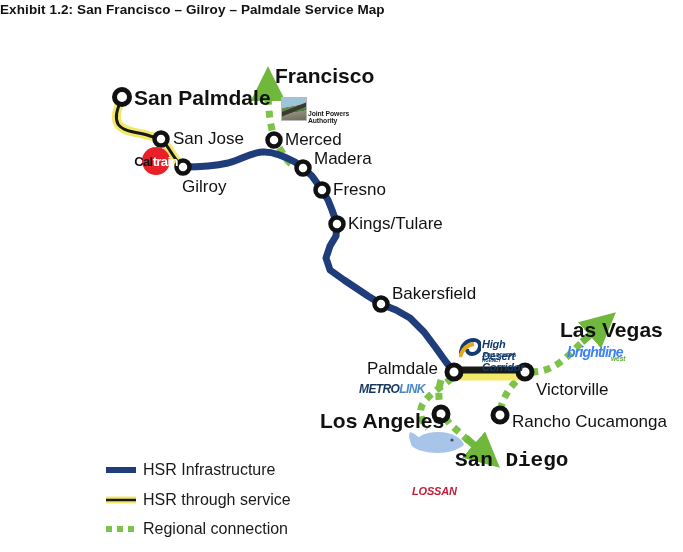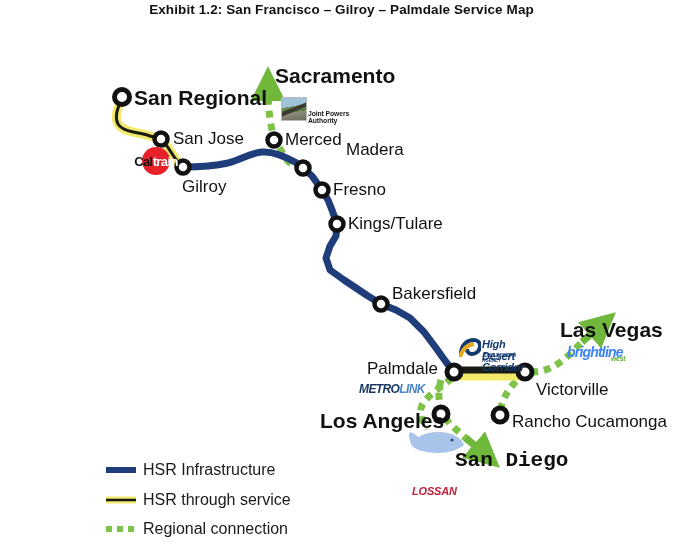--- a/index.html
+++ b/index.html
@@ -12,21 +12,21 @@
     height: 552px;
     position: relative;
     font-family: "Liberation Sans", sans-serif;
     overflow: hidden;
   }
   #figure-title {
     position: absolute;
     left: 0;
     top: 2px;
     width: 683px;
-    text-align: center;
+    text-align: left;
     font-size: 13.5px;
     font-weight: bold;
     color: #111111;
     letter-spacing: 0.1px;
   }
   #map-canvas {
     position: absolute;
     left: 0;
     top: 0;
     width: 683px;
@@ -292,34 +292,34 @@
   </g>
 
   <g>
     <line x1="106" y1="470" x2="136" y2="470" stroke="#1f3d7a" stroke-width="6"></line>
     <line x1="106" y1="500" x2="136" y2="500" stroke="#f2e96b" stroke-width="7"></line>
     <line x1="106" y1="500" x2="136" y2="500" stroke="#1a1a14" stroke-width="2.5"></line>
     <line x1="106" y1="529" x2="136" y2="529" stroke="#7ec24a" stroke-width="6" stroke-dasharray="6 5"></line>
   </g>
 </svg>
 
-<div class="map-label label-major" style="left:134px; top:87px;">San Regional</div>
+<div class="map-label label-major" style="left:134px; top:87px;">San Palmdale</div>
 <div class="map-label label-minor" style="left:173px; top:130px;">San Jose</div>
 <div class="map-label label-minor" style="left:182px; top:178px;">Gilroy</div>
 <div class="map-label label-minor" style="left:285px; top:131px;">Merced</div>
-<div class="map-label label-minor" style="left:314px; top:141px;margin-left:32px;">Madera</div>
+<div class="map-label label-minor" style="left:314px; top:150px;">Madera</div>
 <div class="map-label label-minor" style="left:333px; top:181px;">Fresno</div>
 <div class="map-label label-minor" style="left:348px; top:215px;">Kings/Tulare</div>
 <div class="map-label label-minor" style="left:392px; top:285px;">Bakersfield</div>
 <div class="map-label label-minor" style="left:367px; top:360px;">Palmdale</div>
 <div class="map-label label-minor" style="left:536px; top:381px;">Victorville</div>
 <div class="map-label label-minor" style="left:512px; top:413px;">Rancho Cucamonga</div>
 <div class="map-label label-major" style="left:320px; top:404px;margin-top:6px;">Los Angeles</div>
 
-<div class="map-label label-major" style="left:275px; top:65px;">Sacramento</div>
+<div class="map-label label-major" style="left:275px; top:65px;">Francisco</div>
 <div class="map-label label-major" style="left:560px; top:319px;">Las Vegas</div>
 <div class="map-label label-major" style="left:455px; top:450px;font-family:Liberation Mono, monospace;">San Diego</div>
 
 <div class="logo-box" id="logo-caltrain">
   <div class="ct-circle"></div>
   <div class="ct-text"><span>Cal</span><span class="ct-train">train</span></div>
 </div>
 
 <div class="logo-box" id="logo-sanjoaquin">
   <div class="sj-img">

